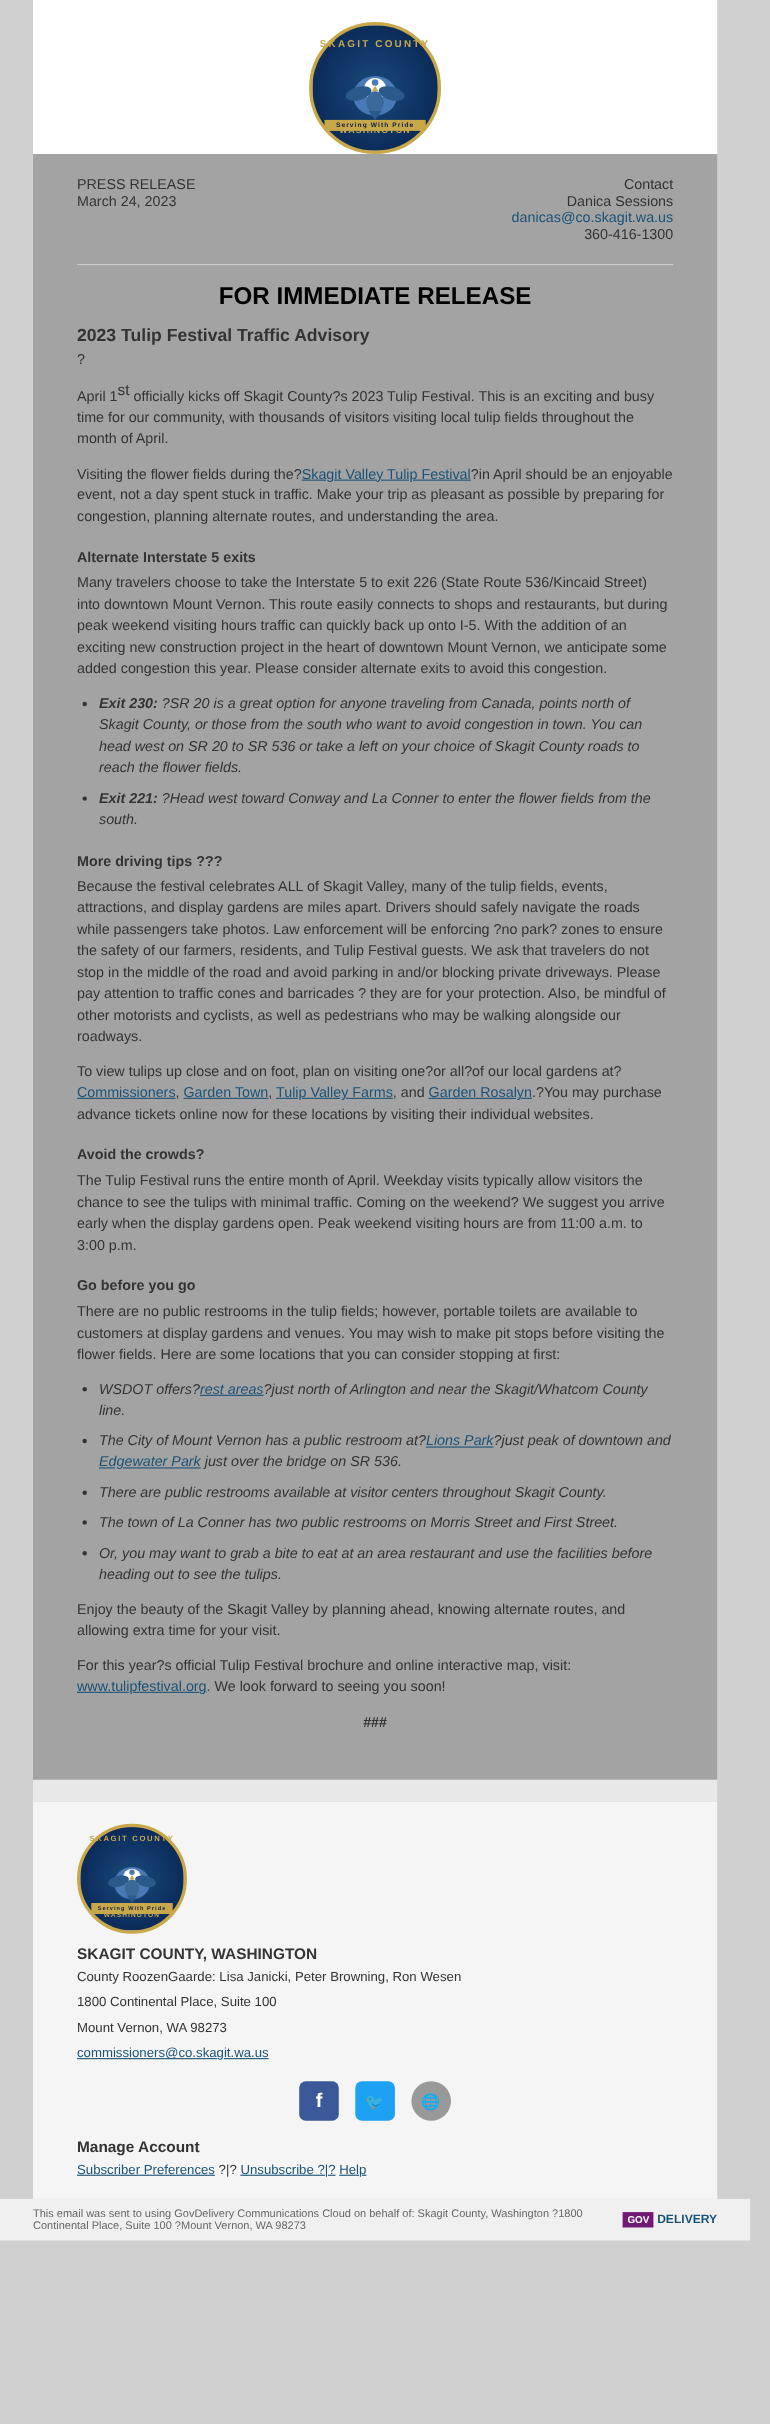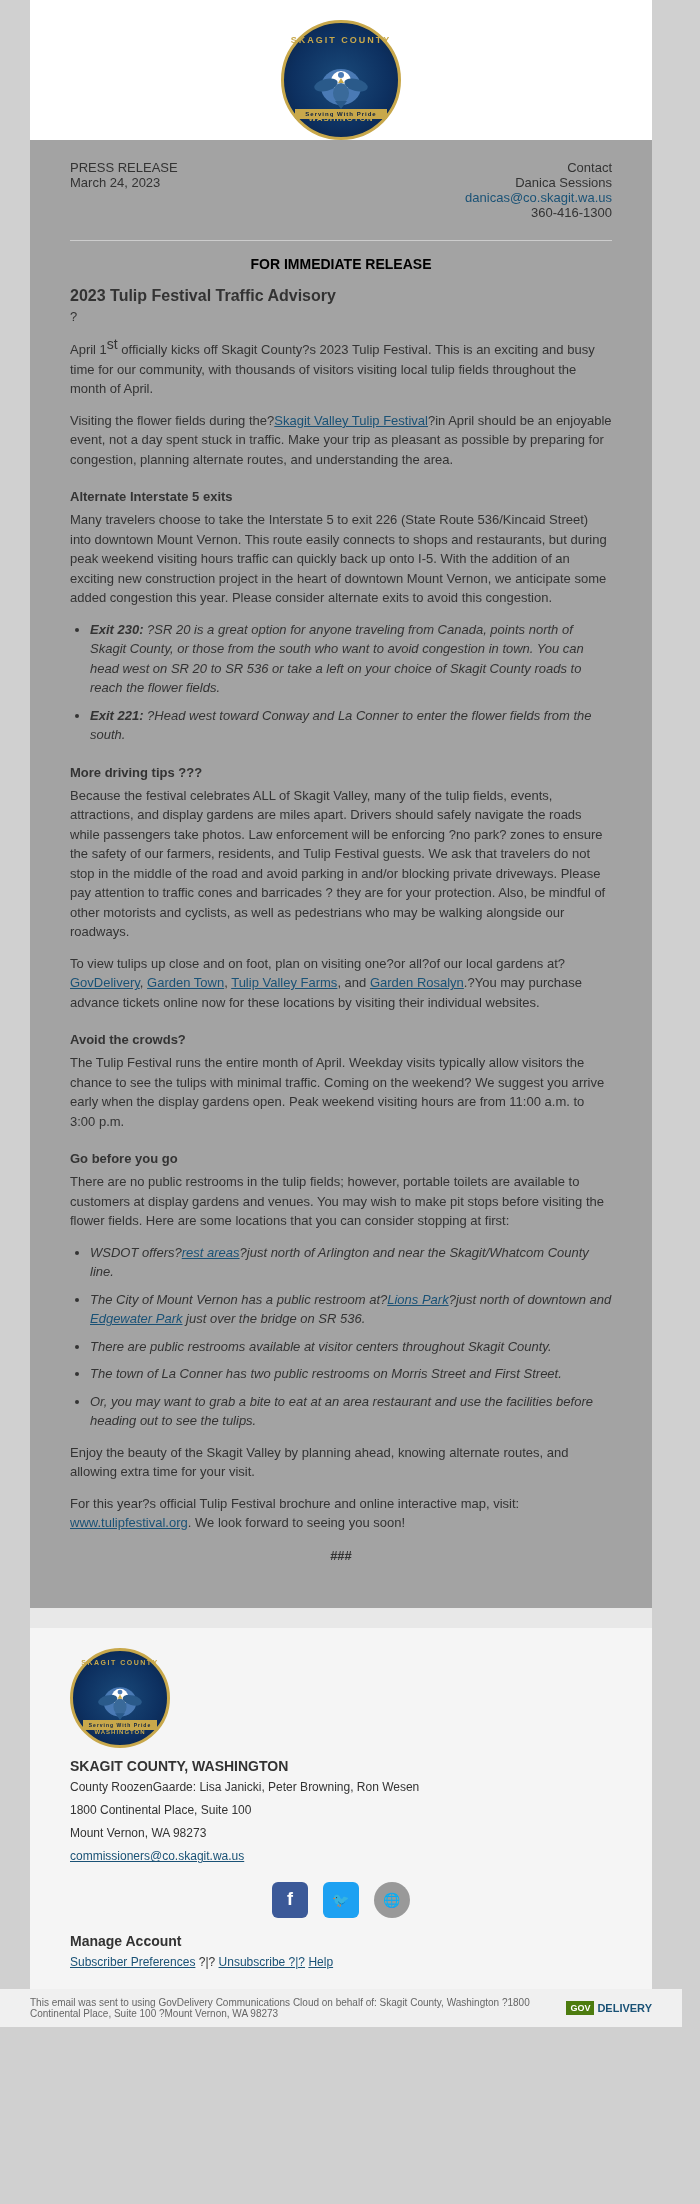--- a/index.html
+++ b/index.html
@@ -56,21 +56,21 @@
       display: flex;
       justify-content: space-between;
       margin-bottom: 20px;
       font-size: 13px;
     }
     .press-left { }
     .press-right { text-align: right; }
     .press-right a { color: #1a5276; text-decoration: none; }
     .main-title {
       text-align: center;
-      font-size: 14px;
+      font-size: 22px;
       font-weight: bold;
       margin: 15px 0;
       color: #000;
     }
     .article-title {
       font-size: 16px;
       font-weight: bold;
       margin-bottom: 4px;
     }
     .question-mark {
@@ -164,21 +164,21 @@
     }
     .govdelivery-logo {
       display: flex;
       align-items: center;
       font-weight: bold;
       font-size: 11px;
       color: #1a5276;
       gap: 3px;
     }
     .gov-badge {
-      background: #4d7c0f;
+      background: #701a75;
       color: white;
       padding: 2px 4px;
       font-size: 9px;
       font-weight: bold;
       text-align: center;
     }
     sup { font-size: 14px; }
   </style>
 </head>
 <body>
@@ -247,35 +247,35 @@
       <li>
         <strong>Exit 221:</strong>
         <span>?Head west toward Conway and La Conner to enter the flower fields from the south.</span>
       </li>
     </ul>
 
     <h3>More driving tips ???</h3>
     <p>Because the festival celebrates ALL of Skagit Valley, many of the tulip fields, events, attractions, and display gardens are miles apart. Drivers should safely navigate the roads while passengers take photos. Law enforcement will be enforcing ?no park? zones to ensure the safety of our farmers, residents, and Tulip Festival guests. We ask that travelers do not stop in the middle of the road and avoid parking in and/or blocking private driveways. Please pay attention to traffic cones and barricades ? they are for your protection. Also, be mindful of other motorists and cyclists, as well as pedestrians who may be walking alongside our roadways.</p>
 
     <p>
-      <span>To view tulips up close and on foot, plan on visiting one?or all?of our local gardens at? </span><a href="#">GovDelivery</a><span>, </span><a href="#">Garden Town</a><span>, </span><a href="#">Tulip Valley Farms</a><span>, and </span><a href="#">Garden Rosalyn</a><span>.?You may purchase advance tickets online now for these locations by visiting their individual websites.</span>
+      <span>To view tulips up close and on foot, plan on visiting one?or all?of our local gardens at? </span><a href="#">Commissioners</a><span>, </span><a href="#">Garden Town</a><span>, </span><a href="#">Tulip Valley Farms</a><span>, and </span><a href="#">Garden Rosalyn</a><span>.?You may purchase advance tickets online now for these locations by visiting their individual websites.</span>
     </p>
 
     <h3>Avoid the crowds?</h3>
     <p>The Tulip Festival runs the entire month of April. Weekday visits typically allow visitors the chance to see the tulips with minimal traffic. Coming on the weekend? We suggest you arrive early when the display gardens open. Peak weekend visiting hours are from 11:00 a.m. to 3:00 p.m.</p>
 
     <h3>Go before you go</h3>
     <p>There are no public restrooms in the tulip fields; however, portable toilets are available to customers at display gardens and venues. You may wish to make pit stops before visiting the flower fields. Here are some locations that you can consider stopping at first:</p>
 
     <ul>
       <li>
         <span>WSDOT offers?</span><a href="#">rest areas</a><span>?just north of Arlington and near the Skagit/Whatcom County line.</span>
       </li>
       <li>
-        <span>The City of Mount Vernon has a public restroom at?</span><a href="#">Lions Park</a><span>?just north of downtown and </span><a href="#">Edgewater Park</a><span> just over the bridge on SR 536.</span>
+        <span>The City of Mount Vernon has a public restroom at?</span><a href="#">Lions Park</a><span>?just peak of downtown and </span><a href="#">Edgewater Park</a><span> just over the bridge on SR 536.</span>
       </li>
       <li>There are public restrooms available at visitor centers throughout Skagit County.</li>
       <li>The town of La Conner has two public restrooms on Morris Street and First Street.</li>
       <li>Or, you may want to grab a bite to eat at an area restaurant and use the facilities before heading out to see the tulips.</li>
     </ul>
 
     <p>Enjoy the beauty of the Skagit Valley by planning ahead, knowing alternate routes, and allowing extra time for your visit.</p>
 
     <p>
       <span>For this year?s official Tulip Festival brochure and online interactive map, visit: </span><a href="#">www.tulipfestival.org</a><span>. We look forward to seeing you soon!</span>

